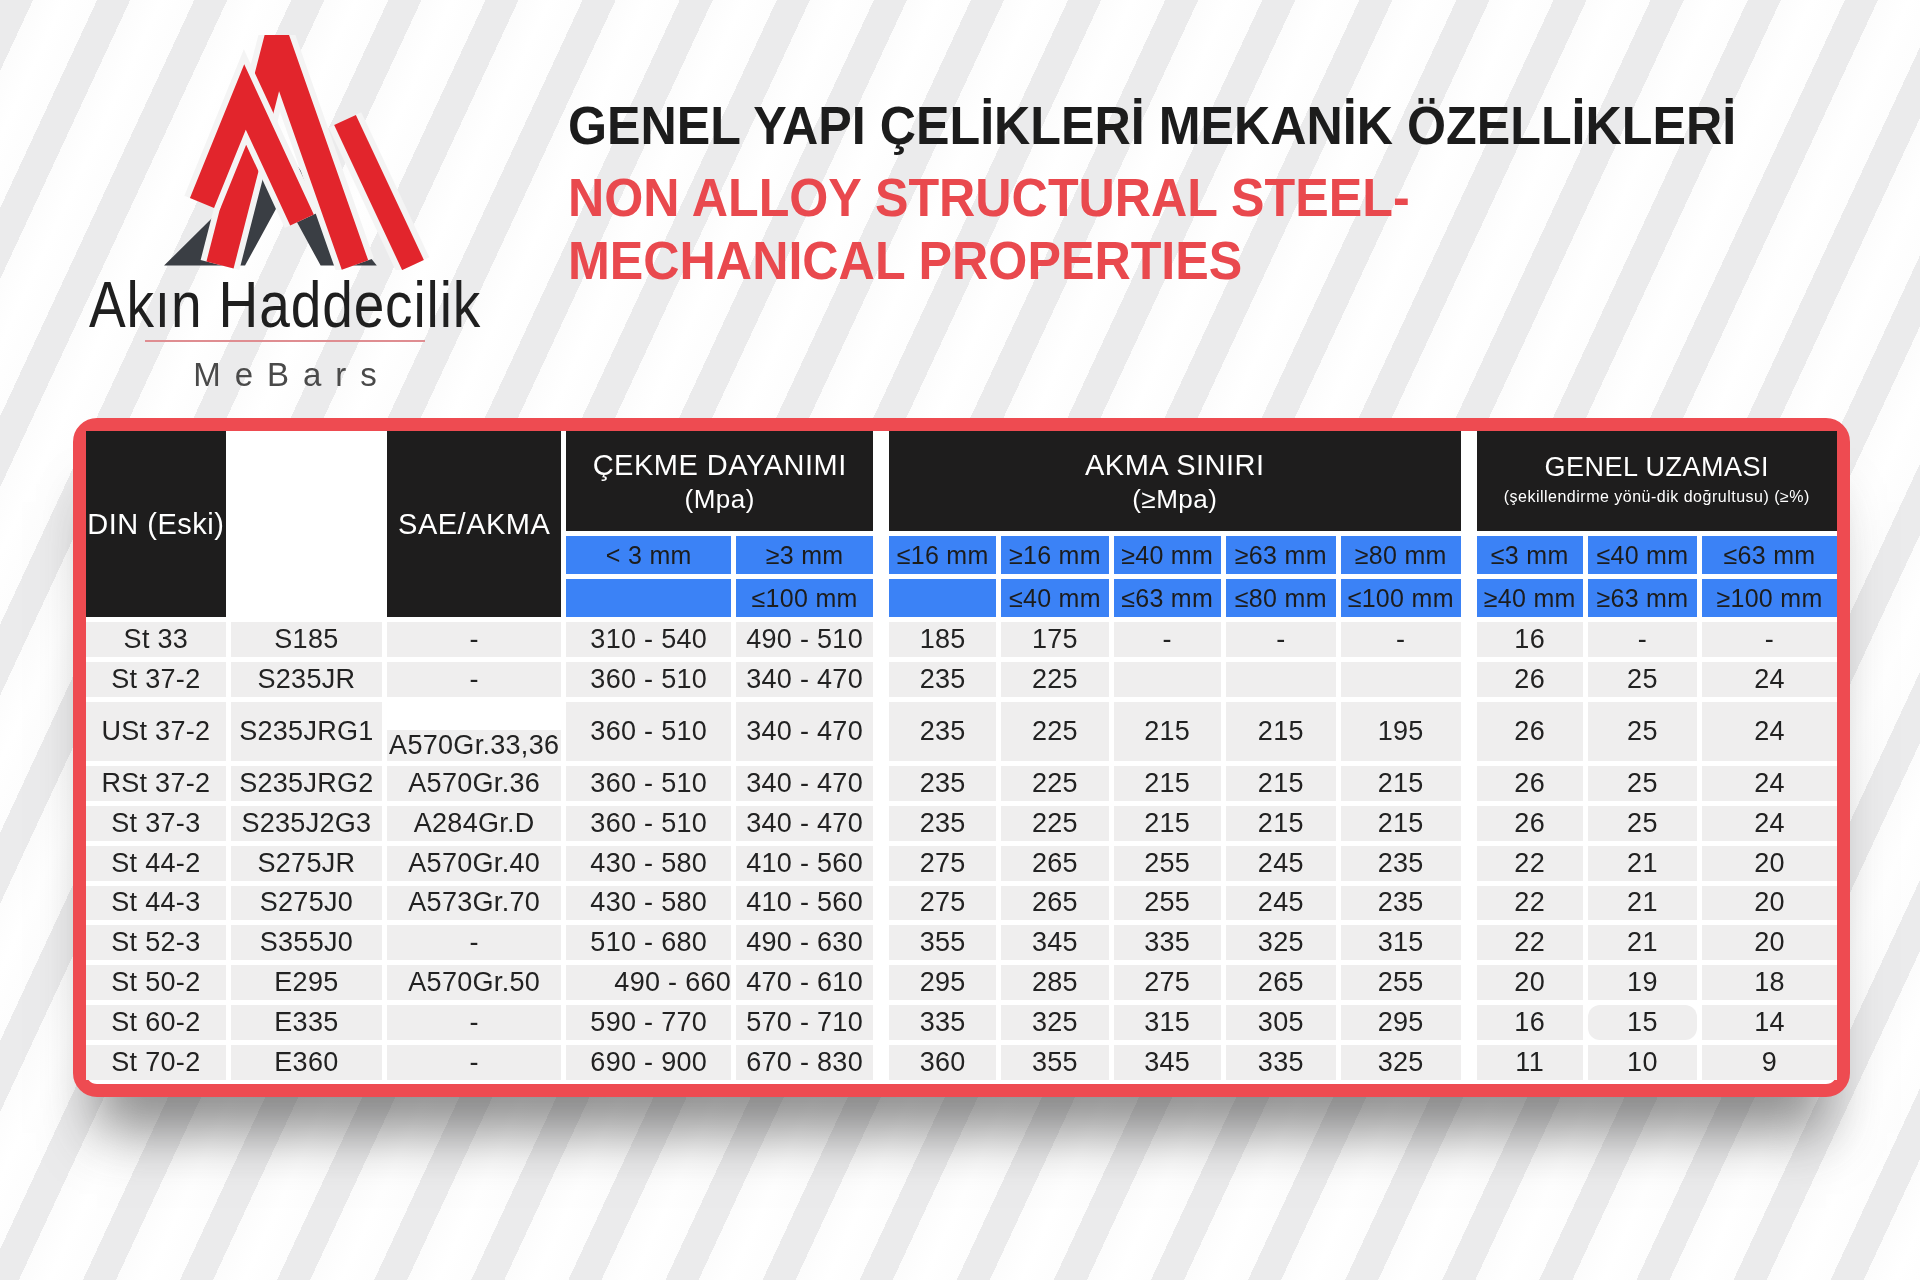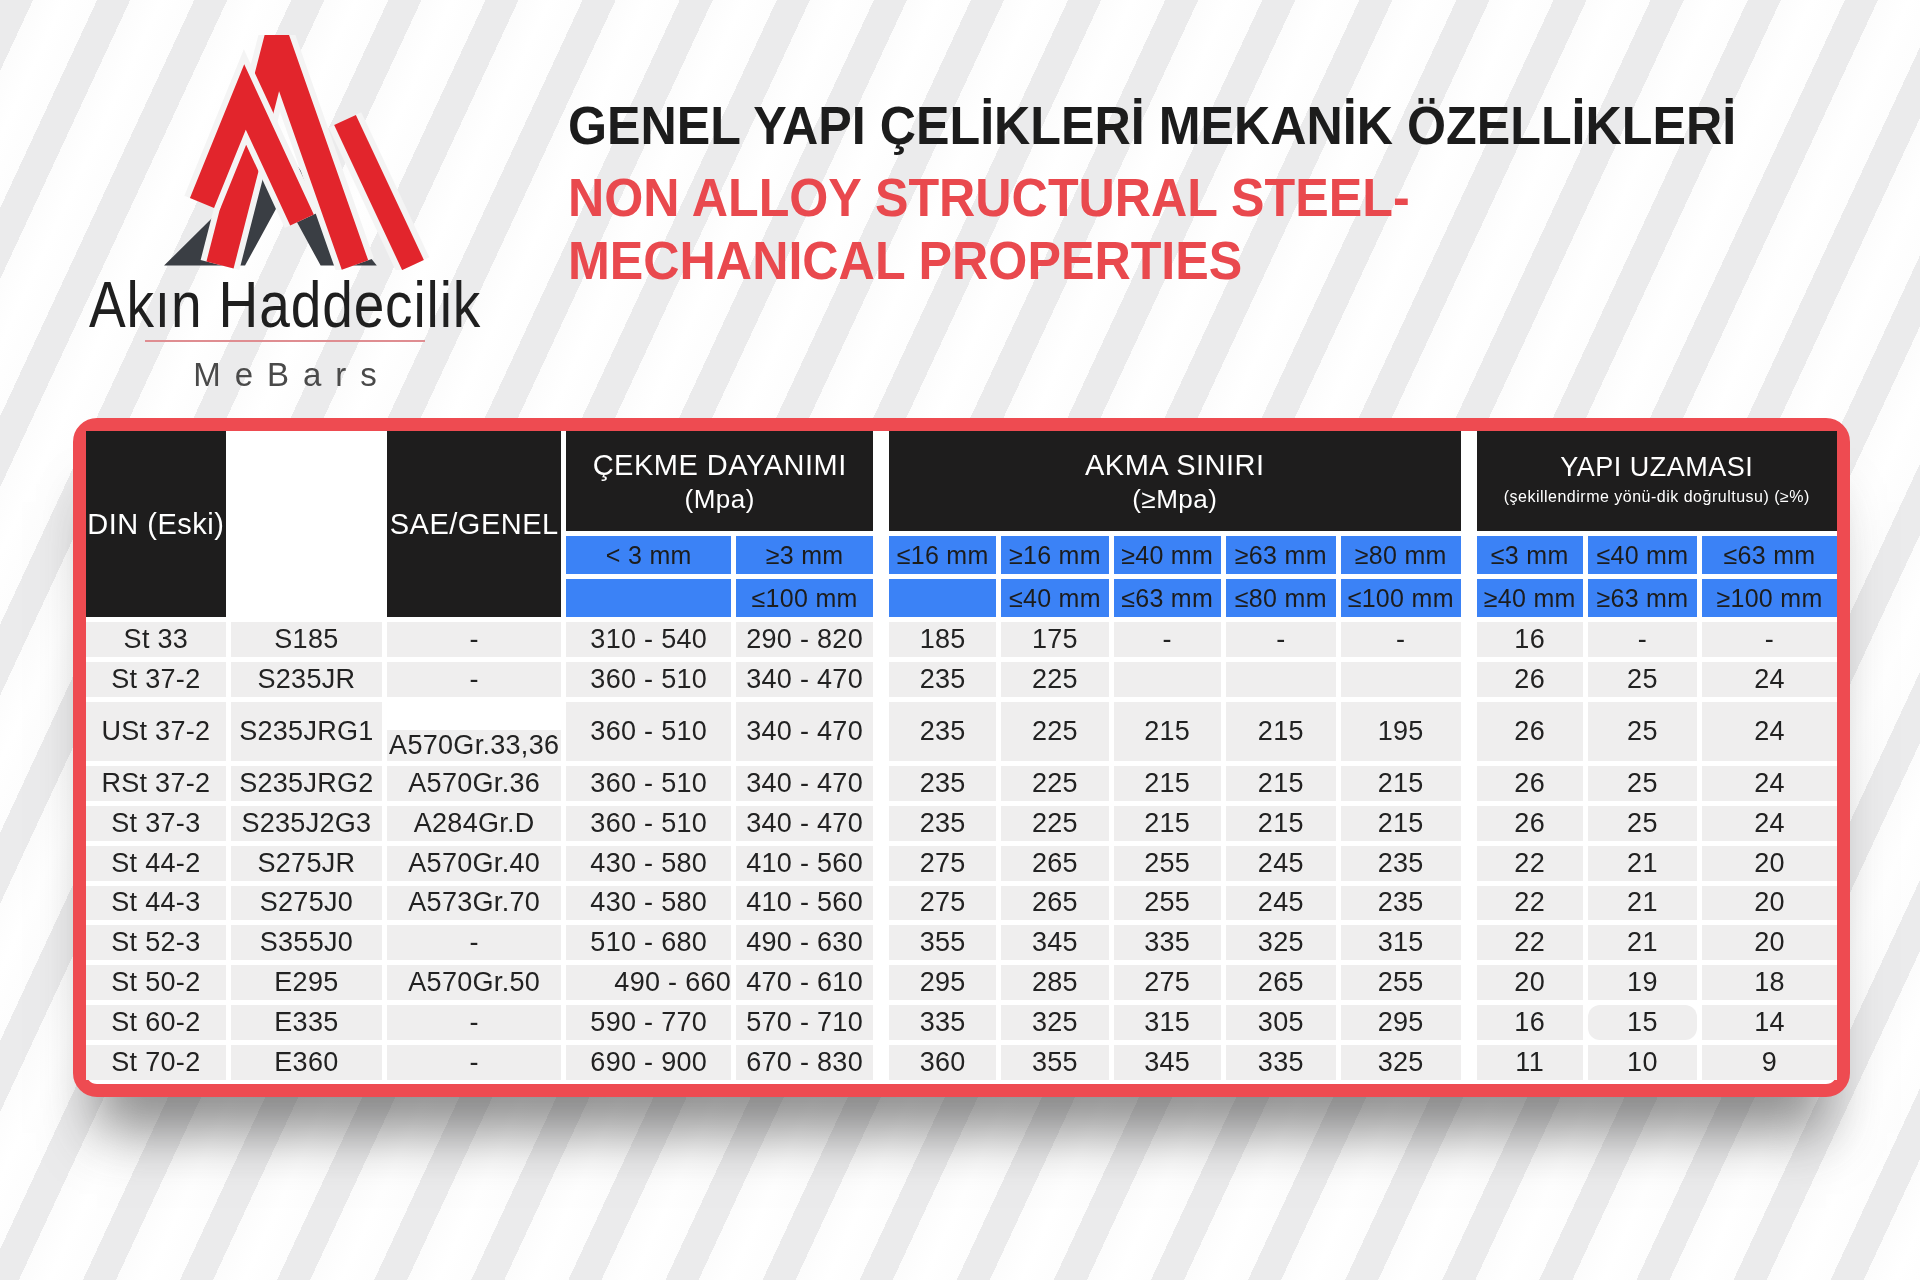--- a/index.html
+++ b/index.html
@@ -96,34 +96,34 @@
 <div class="title-block">
   <div class="t-line t-tr">GENEL YAPI ÇELİKLERİ MEKANİK ÖZELLİKLERİ</div>
   <div class="t-line t-en">NON ALLOY STRUCTURAL STEEL-</div>
   <div class="t-line t-en">MECHANICAL PROPERTIES</div>
 </div>
 
 <div class="card">
   <div class="grid">
 
     <div class="head-cell" style="grid-column:1;grid-row:1/span 3">DIN (Eski)</div>
-    <div class="head-cell" style="grid-column:3;grid-row:1/span 3">SAE/GENEL</div>
+    <div class="head-cell" style="grid-column:3;grid-row:1/span 3">SAE/AKMA</div>
 
     <div class="head-cell" style="grid-column:4/span 2;grid-row:1">
       <div class="g-title">ÇEKME DAYANIMI</div>
       <div class="g-sub">(Mpa)</div>
     </div>
 
     <div class="head-cell" style="grid-column:7/span 5;grid-row:1">
       <div class="g-title">AKMA SINIRI</div>
       <div class="g-sub">(≥Mpa)</div>
     </div>
 
     <div class="head-cell g-kopma" style="grid-column:13/span 3;grid-row:1">
-      <div class="g-title">YAPI UZAMASI</div>
+      <div class="g-title">GENEL UZAMASI</div>
       <div class="g-sub">(şekillendirme yönü-dik doğrultusu) (≥%)</div>
     </div>
 
   <div class="sub-cell" style="grid-area: 2 / 4;">&lt; 3 mm</div>
       <div class="sub-cell" style="grid-area: 2 / 5;">≥3 mm</div>
       <div class="sub-cell" style="grid-area: 2 / 7;">≤16 mm</div>
       <div class="sub-cell" style="grid-area: 2 / 8;">≥16 mm</div>
       <div class="sub-cell" style="grid-area: 2 / 9;">≥40 mm</div>
       <div class="sub-cell" style="grid-area: 2 / 10;">≥63 mm</div>
       <div class="sub-cell" style="grid-area: 2 / 11;">≥80 mm</div>
@@ -137,21 +137,21 @@
       <div class="sub-cell" style="grid-area: 3 / 9;">≤63 mm</div>
       <div class="sub-cell" style="grid-area: 3 / 10;">≤80 mm</div>
       <div class="sub-cell" style="grid-area: 3 / 11;">≤100 mm</div>
       <div class="sub-cell" style="grid-area: 3 / 13;">≥40 mm</div>
       <div class="sub-cell" style="grid-area: 3 / 14;">≥63 mm</div>
       <div class="sub-cell" style="grid-area: 3 / 15;">≥100 mm</div>
       <div class="data-cell" style="grid-area: 4 / 1;">St 33</div>
       <div class="data-cell" style="grid-area: 4 / 2;">S185</div>
       <div class="data-cell" style="grid-area: 4 / 3;">-</div>
       <div class="data-cell" style="grid-area: 4 / 4;">310 - 540</div>
-      <div class="data-cell" style="grid-area: 4 / 5;">290 - 820</div>
+      <div class="data-cell" style="grid-area: 4 / 5;">490 - 510</div>
       <div class="data-cell" style="grid-area: 4 / 7;">185</div>
       <div class="data-cell" style="grid-area: 4 / 8;">175</div>
       <div class="data-cell" style="grid-area: 4 / 9;">-</div>
       <div class="data-cell" style="grid-area: 4 / 10;">-</div>
       <div class="data-cell" style="grid-area: 4 / 11;">-</div>
       <div class="data-cell" style="grid-area: 4 / 13;">16</div>
       <div class="data-cell" style="grid-area: 4 / 14;">-</div>
       <div class="data-cell" style="grid-area: 4 / 15;">-</div>
       <div class="data-cell" style="grid-area: 5 / 1;">St 37-2</div>
       <div class="data-cell" style="grid-area: 5 / 2;">S235JR</div>

